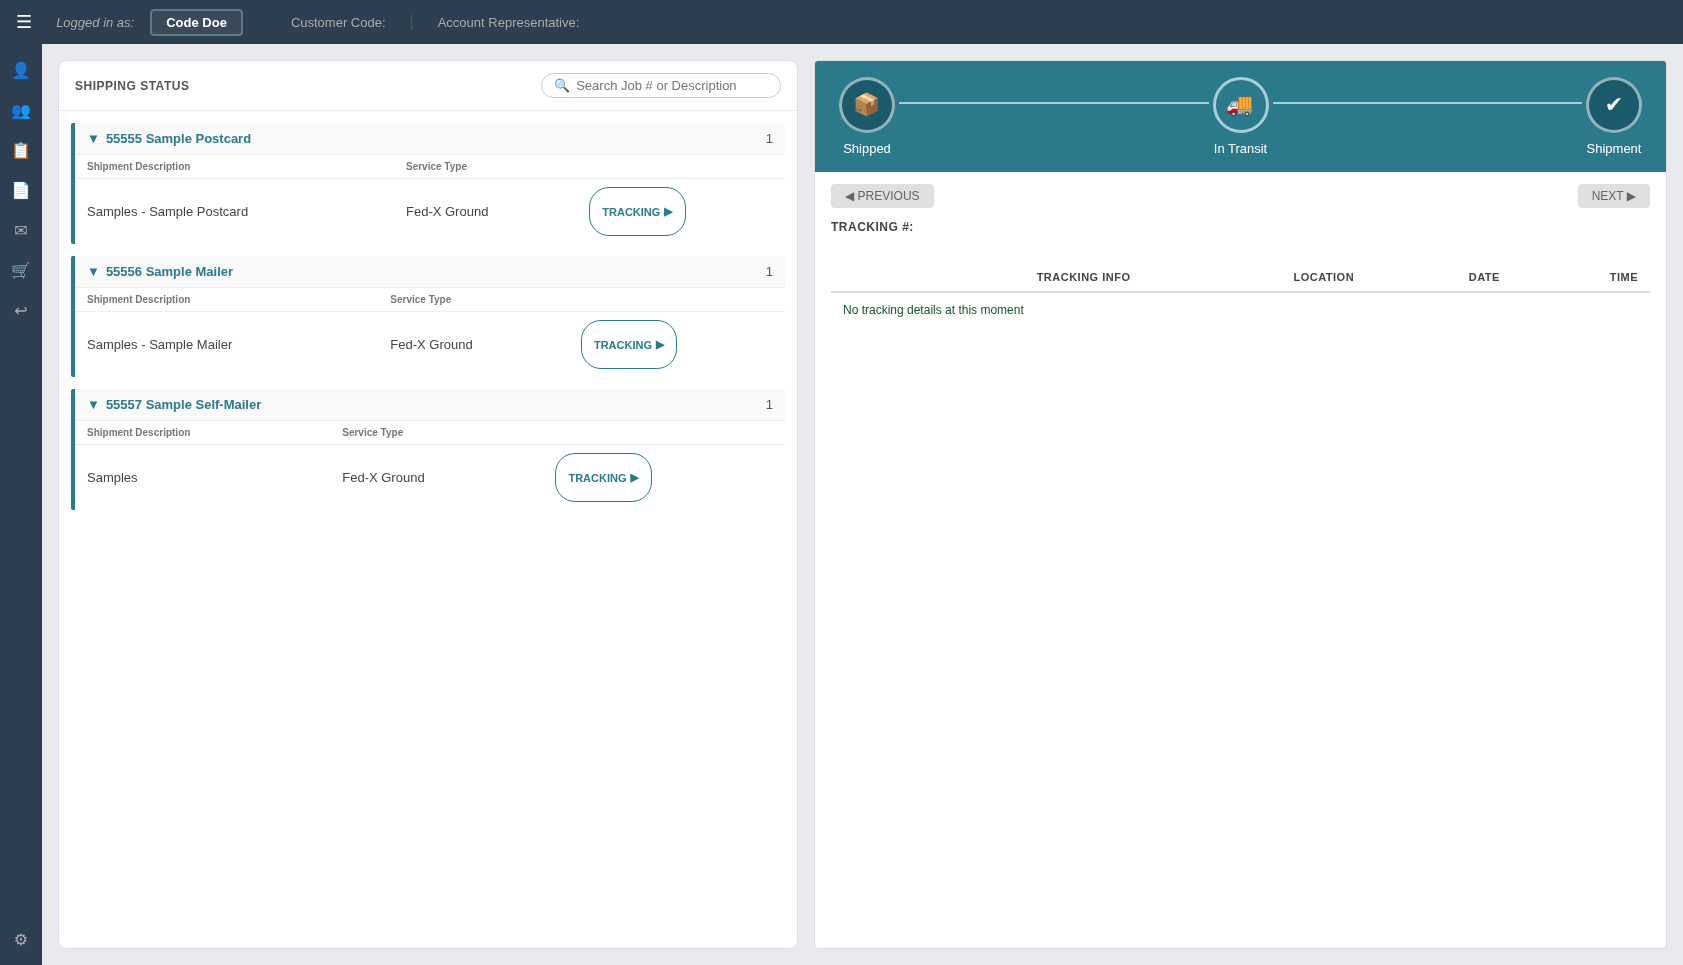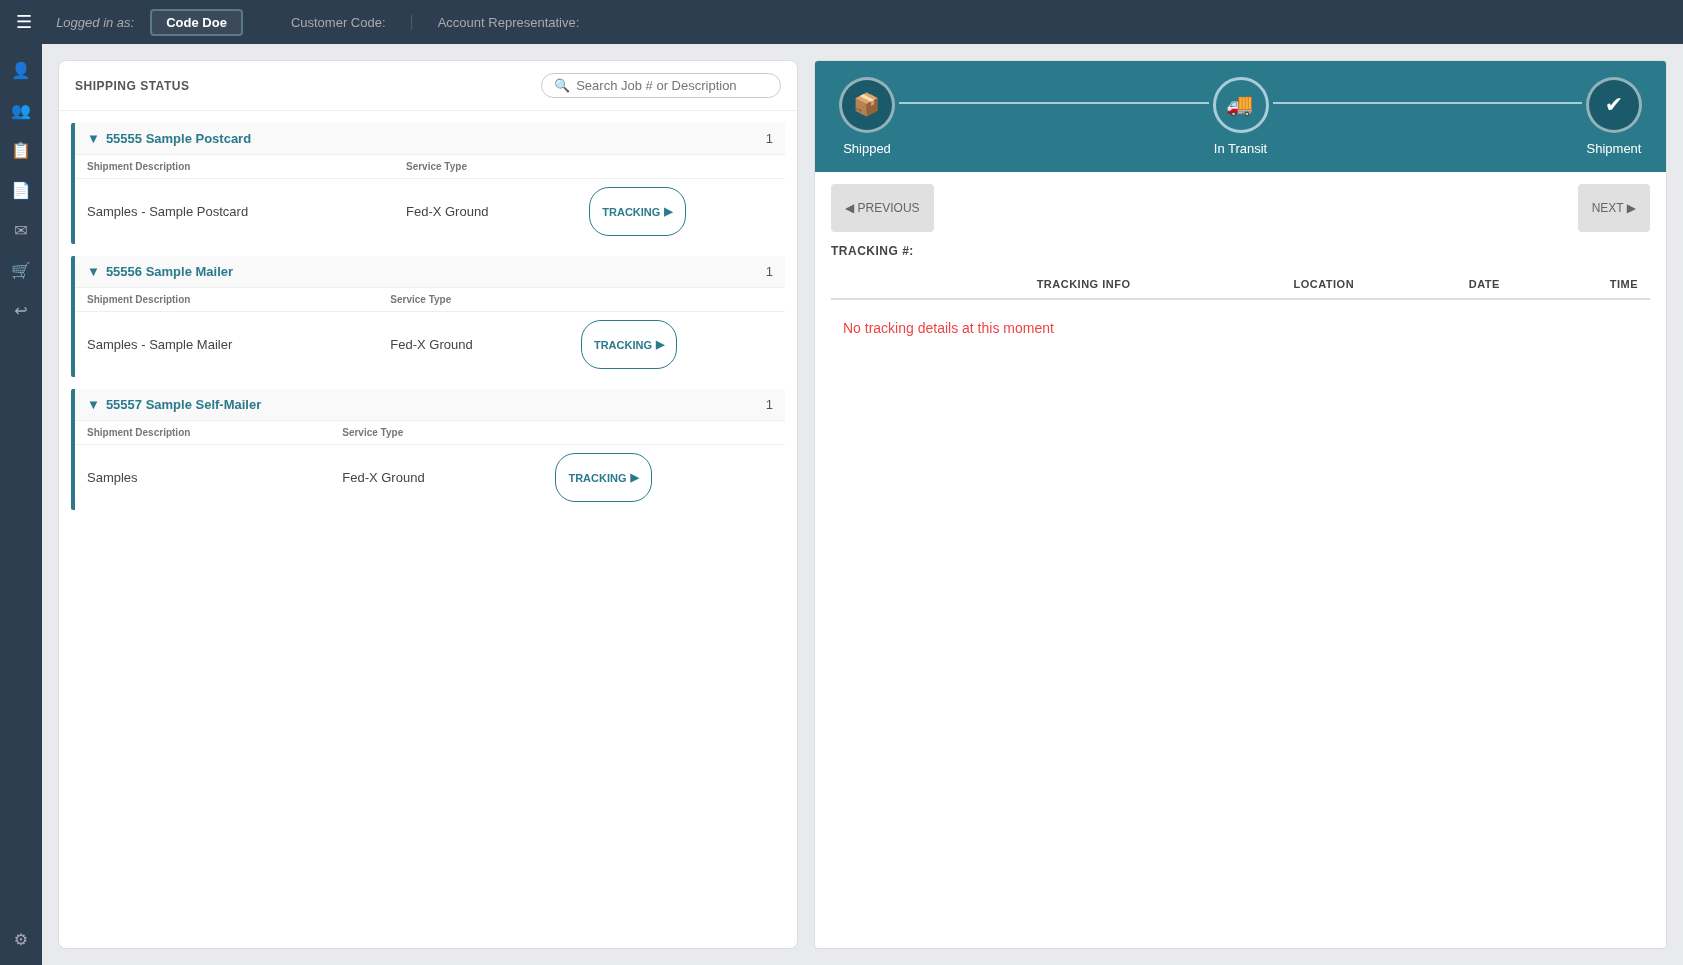--- a/index.html
+++ b/index.html
@@ -235,34 +235,34 @@
     }
     .nav-buttons {
       display: flex;
       justify-content: space-between;
       margin-bottom: 12px;
     }
     .nav-btn {
       background: #e0e0e0;
       border: none;
       border-radius: 4px;
-      padding: 17px 14px;
+      padding: 5px 14px;
       font-size: 12px;
       color: #666;
       cursor: pointer;
       display: flex;
       align-items: center;
       gap: 4px;
     }
 
     .tracking-meta {
       display: flex;
       flex-direction: column;
       gap: 6px;
-      margin-bottom: 12px;
+      margin-bottom: 29px;
     }
     .tracking-meta-row {
       font-size: 12px;
       font-weight: bold;
       color: #444;
       letter-spacing: 0.5px;
     }
 
     .tracking-table {
       width: 100%;
@@ -271,23 +271,23 @@
     .tracking-table th {
       text-align: right;
       padding: 8px 12px;
       font-size: 11px;
       font-weight: bold;
       color: #444;
       border-bottom: 2px solid #ddd;
       letter-spacing: 0.5px;
     }
     .tracking-table td {
-      padding: 20px 12px;
-      font-size: 14px;
-      color: #ef4444;
+      padding: 10px 12px;
+      font-size: 12px;
+      color: #14532d;
     }
     .no-tracking {
       padding: 16px 12px;
       font-size: 13px;
       color: #666;
     }
   </style>
 </head>
 <body>
 

